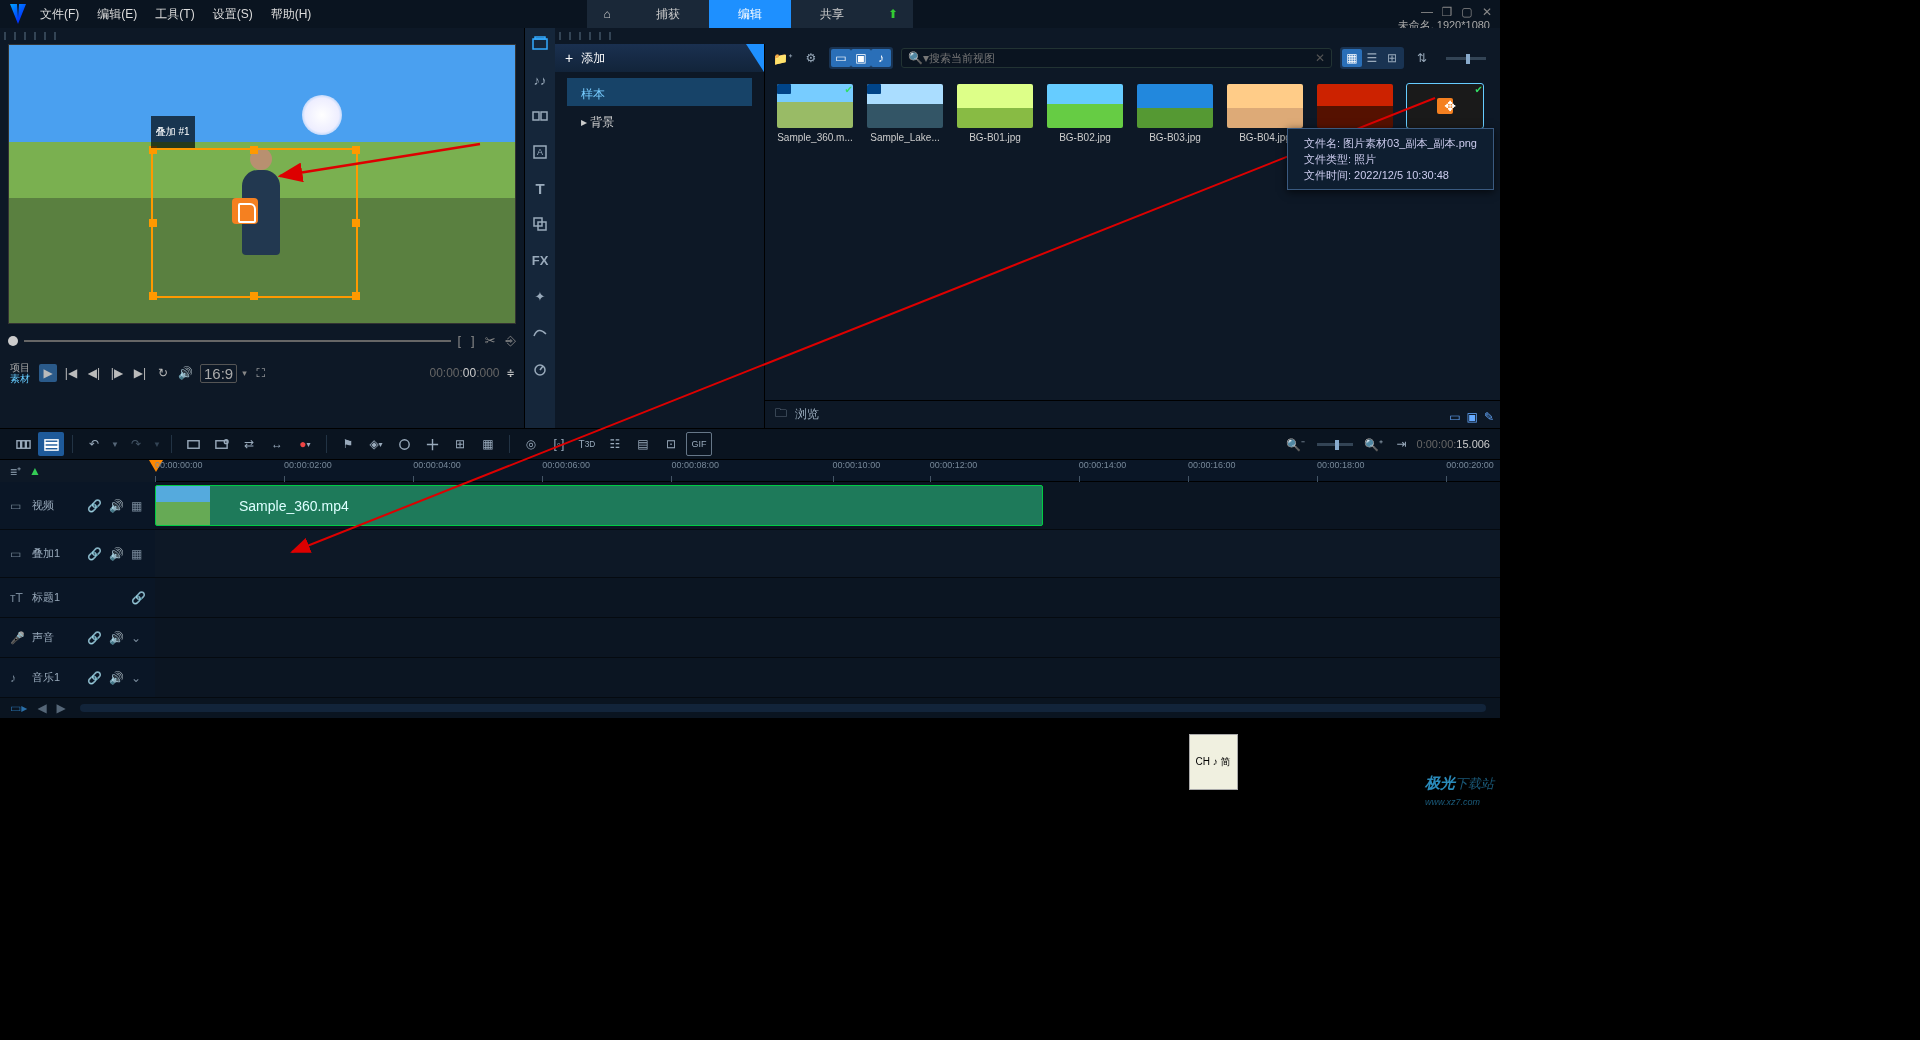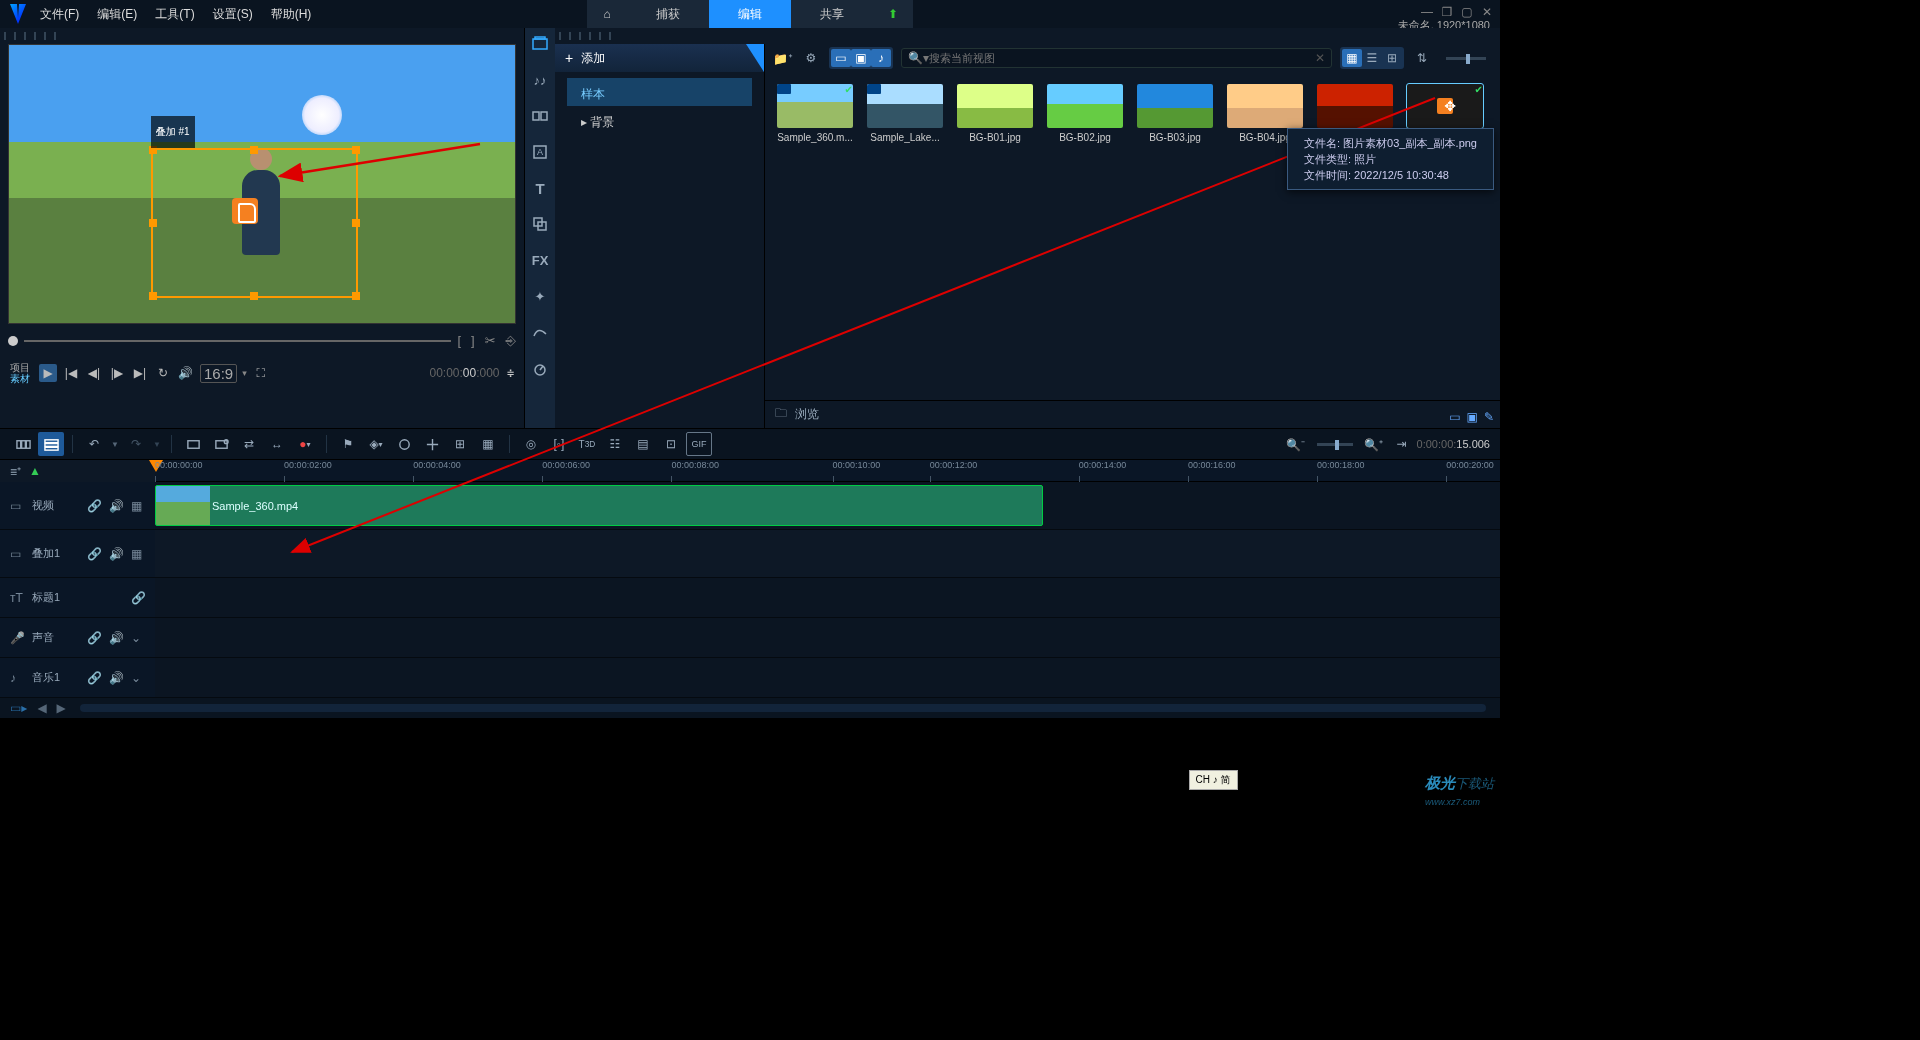--- a/index.html
+++ b/index.html
@@ -101,27 +101,27 @@
 .playhead{position:absolute;top:0;width:14px;height:12px;background:#f80;clip-path:polygon(0 0,100% 0,50% 100%);}
 .track{display:flex;height:40px;border-bottom:1px solid #050a10;}
 .track.tall{height:48px;}
 .trk-hdr{width:155px;display:flex;align-items:center;padding:0 10px;gap:8px;color:#9ab;background:#0a1626;}
 .trk-hdr .name{flex:1;font-size:11px;}
 .mini-ic{width:14px;height:14px;cursor:pointer;color:#789;}
 .trk-body{flex:1;position:relative;background:#0b1522;}
 .clip{position:absolute;top:3px;bottom:3px;border-radius:2px;overflow:hidden;display:flex;align-items:center;}
 .clip.video{left:0;width:66%;background:#1e7a5a;border:1px solid #0c4;}
 .clip.video .th{width:54px;height:100%;background:linear-gradient(#5ad 0 40%,#6a5 40%);}
-.clip.video .nm{margin-left:2px;color:#dff;font-size:11px;}
+.clip.video .nm{margin-left:29px;color:#dff;font-size:14px;}
 .clip.ov{left:0;width:12.5%;background:#1e7a5a;border:2px solid #f90;}
 .clip.ov .th{width:40px;height:100%;background:#000;display:flex;align-items:center;justify-content:center;}
 .clip.ov .th .o{width:16px;height:16px;background:#f58020;border-radius:2px;}
 .clip.ov .nm{margin-left:8px;color:#dff;font-size:11px;overflow:hidden;white-space:nowrap;}
 .footer{height:20px;background:#0a1420;display:flex;align-items:center;padding:0 10px;color:#567;gap:10px;position:relative;}
-.ime{position:absolute;right:17.5%;bottom:22px;background:#f0f0e0;color:#000;font-size:10px;padding:2px 6px;border:1px solid #aaa;}
+.ime{position:absolute;right:17.5%;bottom:22px;background:#f0f0e0;color:#000;font-size:10px;padding:20px 6px;border:1px solid #aaa;}
 .watermark{position:absolute;right:6px;bottom:4px;color:#1a5a7a;font-size:13px;font-style:italic;}
 .watermark b{color:#2a8aba;font-size:15px;}
 .arrow-svg{position:absolute;pointer-events:none;z-index:40;}
 </style>
 </head>
 <body>
 
 <div class="titlebar">
   <div class="logo-v"></div>
   <div class="menu">

